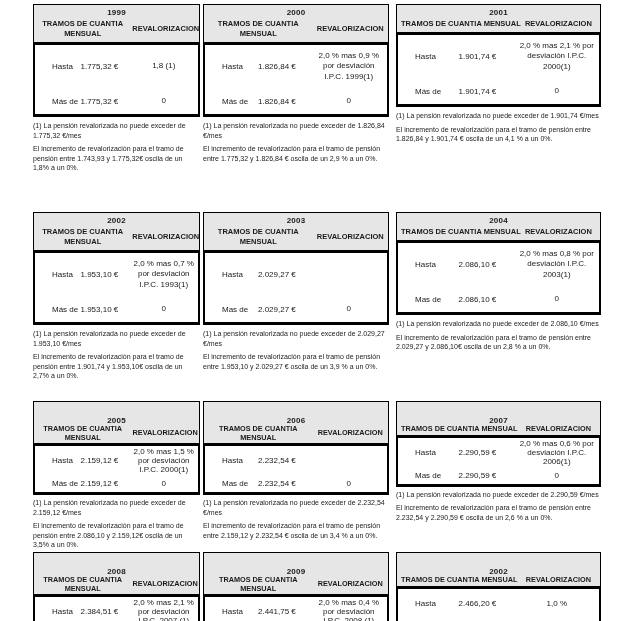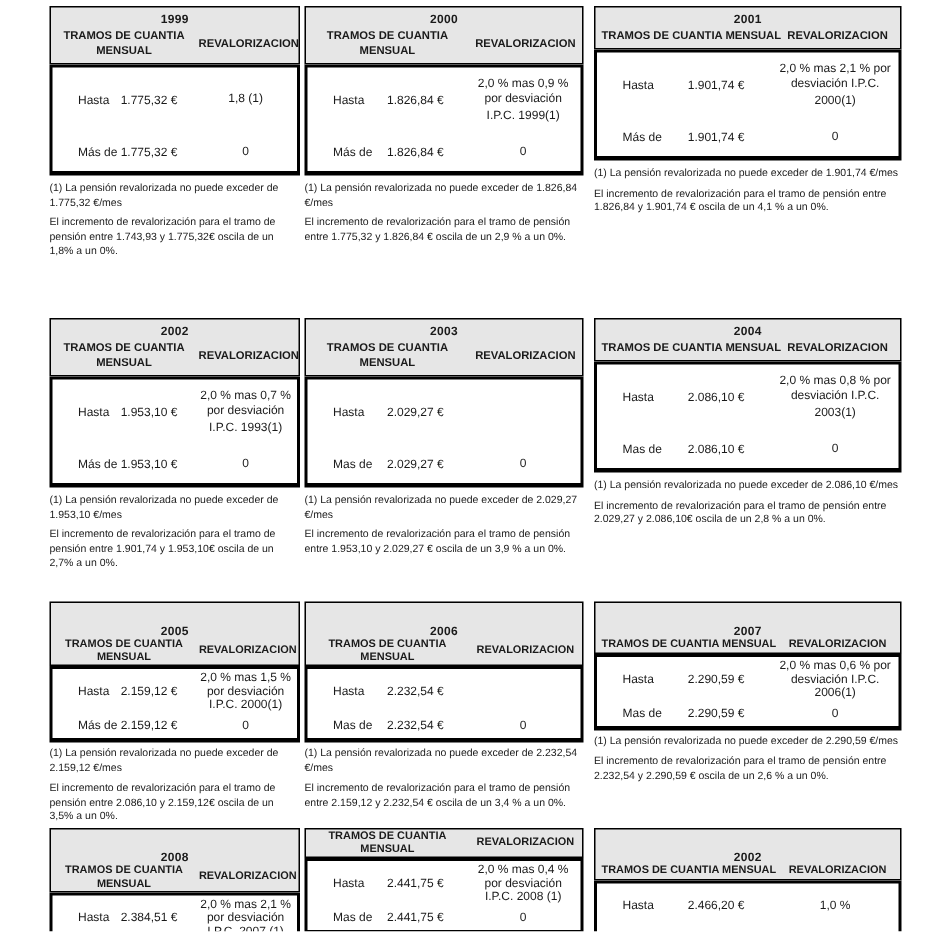--- a/index.html
+++ b/index.html
@@ -336,20 +336,21 @@
         </div>
       </div>
       <div class="notes">
         <p class="note">(1) La pensión revalorizada no puede exceder de</p>
       </div>
     </div>
 
     <div class="block">
       <div class="tbl">
         <div class="thead">
+          <div class="year">2009</div>
           <div class="hcols">
             <div class="hc hc1">TRAMOS DE CUANTIA MENSUAL</div>
             <div class="hc hc2">REVALORIZACION</div>
           </div>
         </div>
         <div class="tb">
           <div class="drow r1">
             <span class="lab">Hasta</span>
             <span class="amt">2.441,75 €</span>
             <span class="rev">2,0 % mas 0,4 % por desviación I.P.C. 2008 (1)</span>

